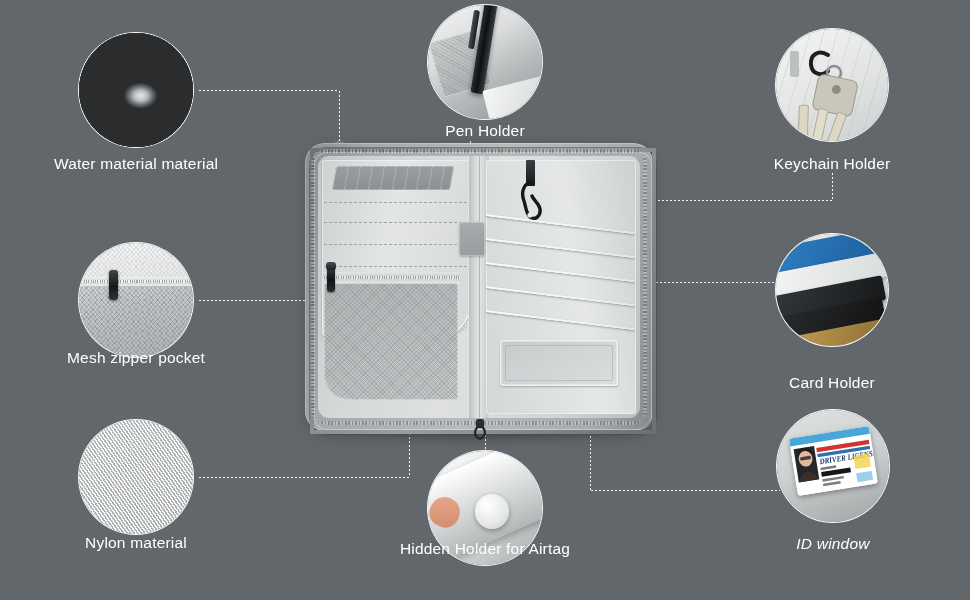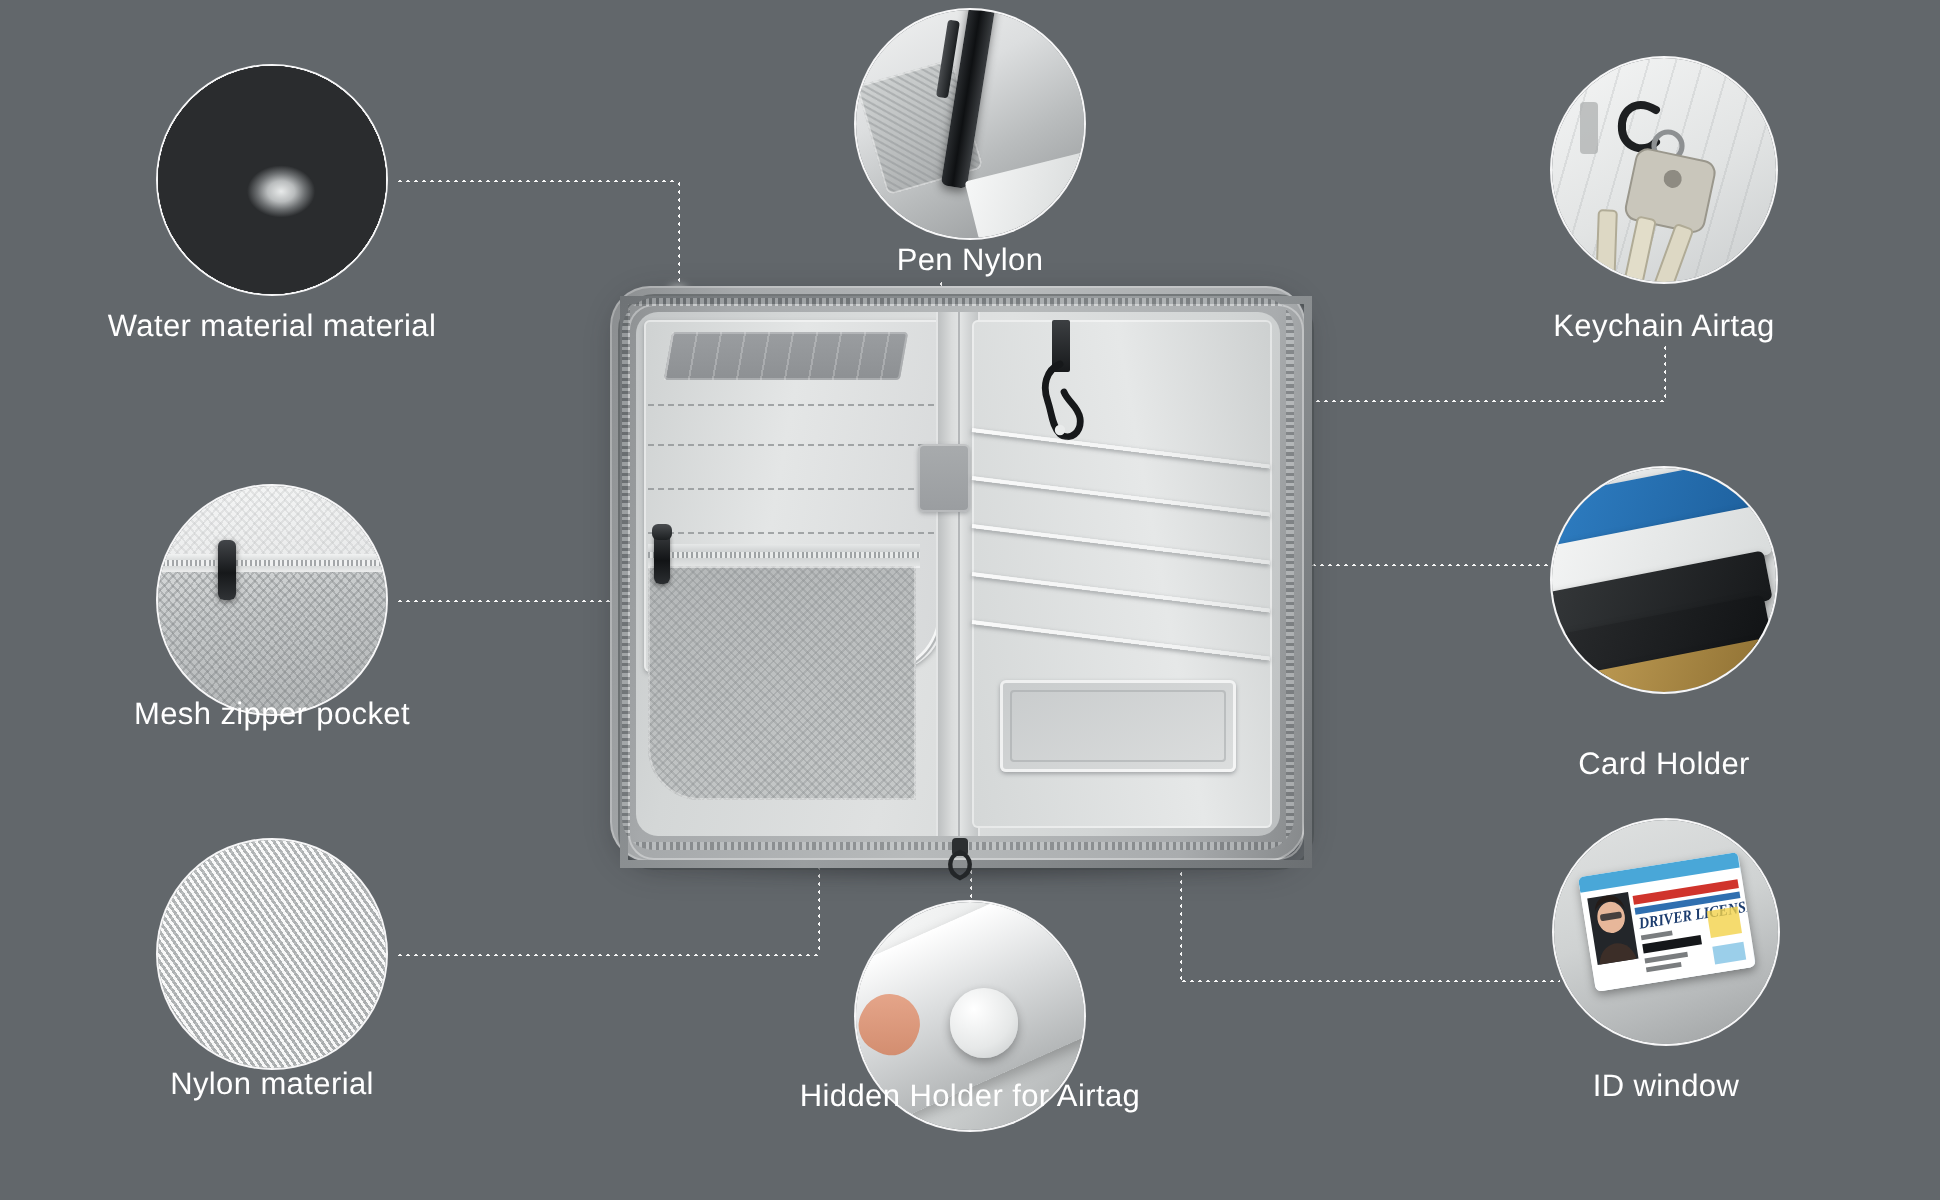--- a/index.html
+++ b/index.html
@@ -419,21 +419,21 @@
     <div class="bubble" style="left:427px;top:4px;width:116px;height:116px;">
       <div class="inner">
         <div class="tex-pen">
           <div class="pen-loop"></div>
           <div class="pen-body"></div>
           <div class="pen-clip"></div>
           <div class="pen-card"></div>
         </div>
       </div>
     </div>
-    <div class="clabel" style="left:349px;top:122px;width:272px;">Pen Nylon</div>
+    <div class="clabel" style="left:349px;top:122px;width:272px;">Pen Holder</div>
   </div>
 
   <div class="callout">
     <div class="bubble" style="left:427px;top:450px;width:116px;height:116px;">
       <div class="inner">
         <div class="tex-airtag">
           <div class="fabricfold"></div>
           <div class="tagdisc"></div>
           <div class="thumb"></div>
         </div>
@@ -454,21 +454,21 @@
               <circle cx="60" cy="60" r="4.5" fill="#8e8b82"></circle>
               <rect x="30" y="82" width="9" height="34" rx="2" fill="#ddd8c4" stroke="#b0ab96" stroke-width="1" transform="rotate(-10 34 99)"></rect>
               <rect x="47" y="82" width="9" height="36" rx="2" fill="#e2ddc9" stroke="#b0ab96" stroke-width="1"></rect>
               <rect x="64" y="82" width="9" height="34" rx="2" fill="#ddd8c4" stroke="#b0ab96" stroke-width="1" transform="rotate(8 68 99)"></rect>
             </g>
             <rect x="14" y="22" width="9" height="26" rx="2" fill="#a9acad" opacity=".7"></rect>
           </svg>
         </div>
       </div>
     </div>
-    <div class="clabel" style="left:696px;top:155px;width:272px;">Keychain Airtag</div>
+    <div class="clabel" style="left:696px;top:155px;width:272px;">Keychain Holder</div>
   </div>
 
   <div class="callout">
     <div class="bubble" style="left:775px;top:233px;width:114px;height:114px;">
       <div class="inner">
         <div class="tex-card">
           <div class="cc" style="top:4%;background:linear-gradient(120deg,#2f7fc4,#1d5f9c);"></div>
           <div class="cc" style="top:26%;background:linear-gradient(120deg,#f4f5f5,#d9dcdc);"></div>
           <div class="cc" style="top:46%;background:linear-gradient(120deg,#35383a,#17191b);"></div>
           <div class="cc" style="top:66%;background:linear-gradient(120deg,#2a2c2e,#111315);"></div>
@@ -499,16 +499,16 @@
               <path d="M4 40 C6 29, 21 29, 23 40 Z" fill="#3c2e28"></path>
               <path d="M6 16 C7 8, 20 8, 21 17 C19 12, 9 11, 6 16 Z" fill="#241b17"></path>
               <rect x="8" y="18" width="11" height="3" rx="1.2" fill="#2a2c2e" opacity=".85"></rect>
               <rect x="62" y="24" width="16" height="12" fill="#f2d24a" opacity=".8"></rect>
               <rect x="62" y="40" width="16" height="8" fill="#49a7d8" opacity=".55"></rect>
             </svg>
           </div>
         </div>
       </div>
     </div>
-    <div class="clabel" style="left:697px;top:535px;width:272px;">ID window</div>
+    <div class="clabel" style="left:697px;top:535px;width:272px;font-style:italic;">ID window</div>
   </div>
 
 </div>
 
 </body></html>

